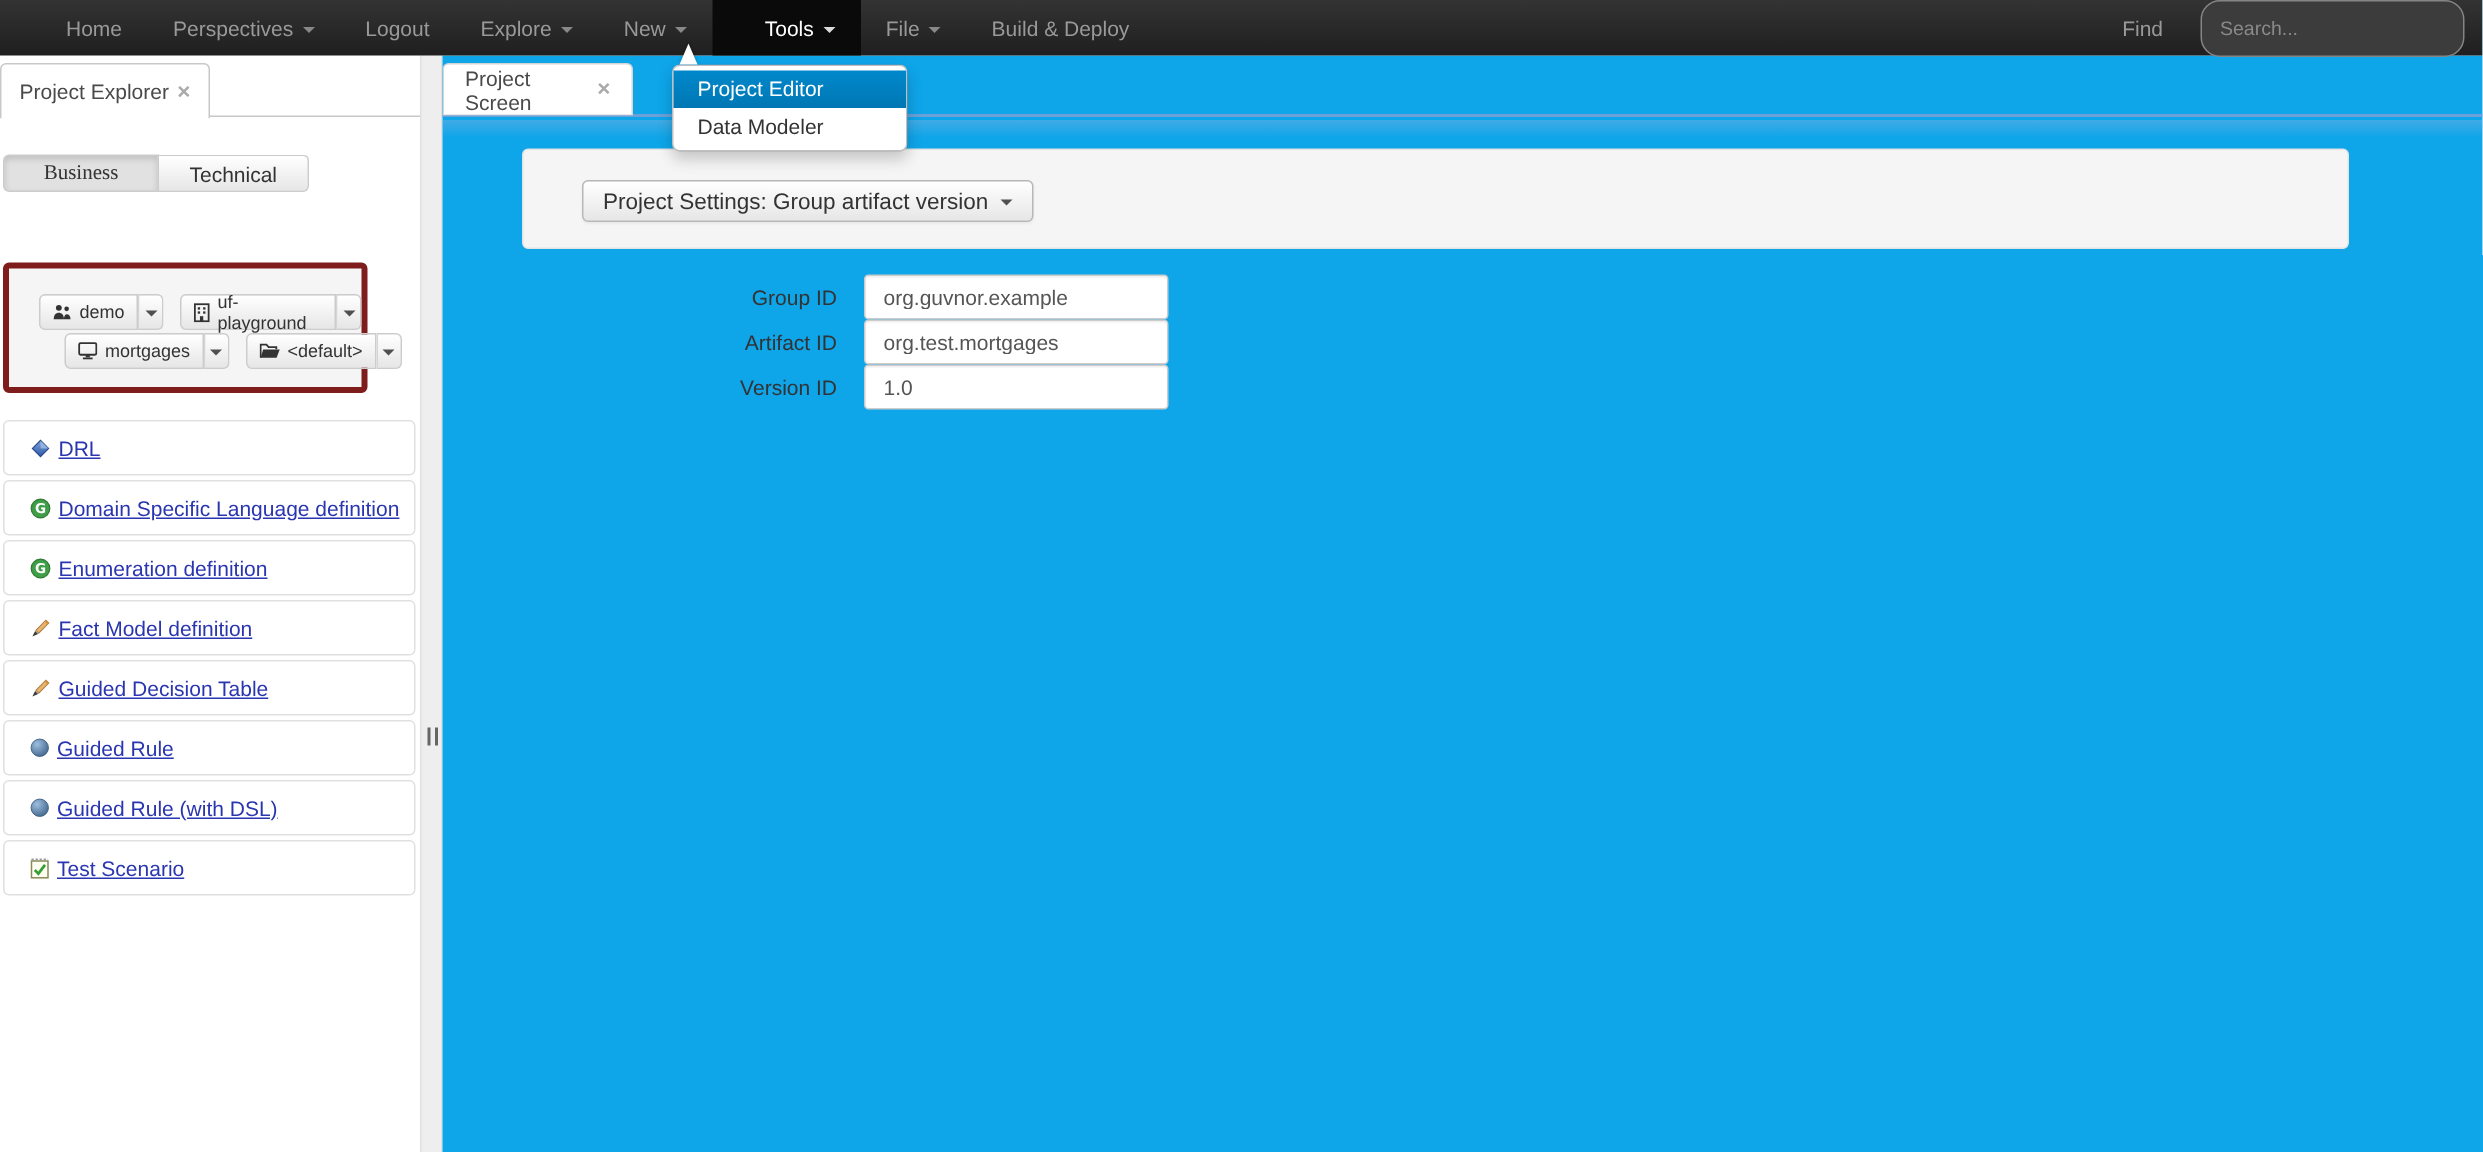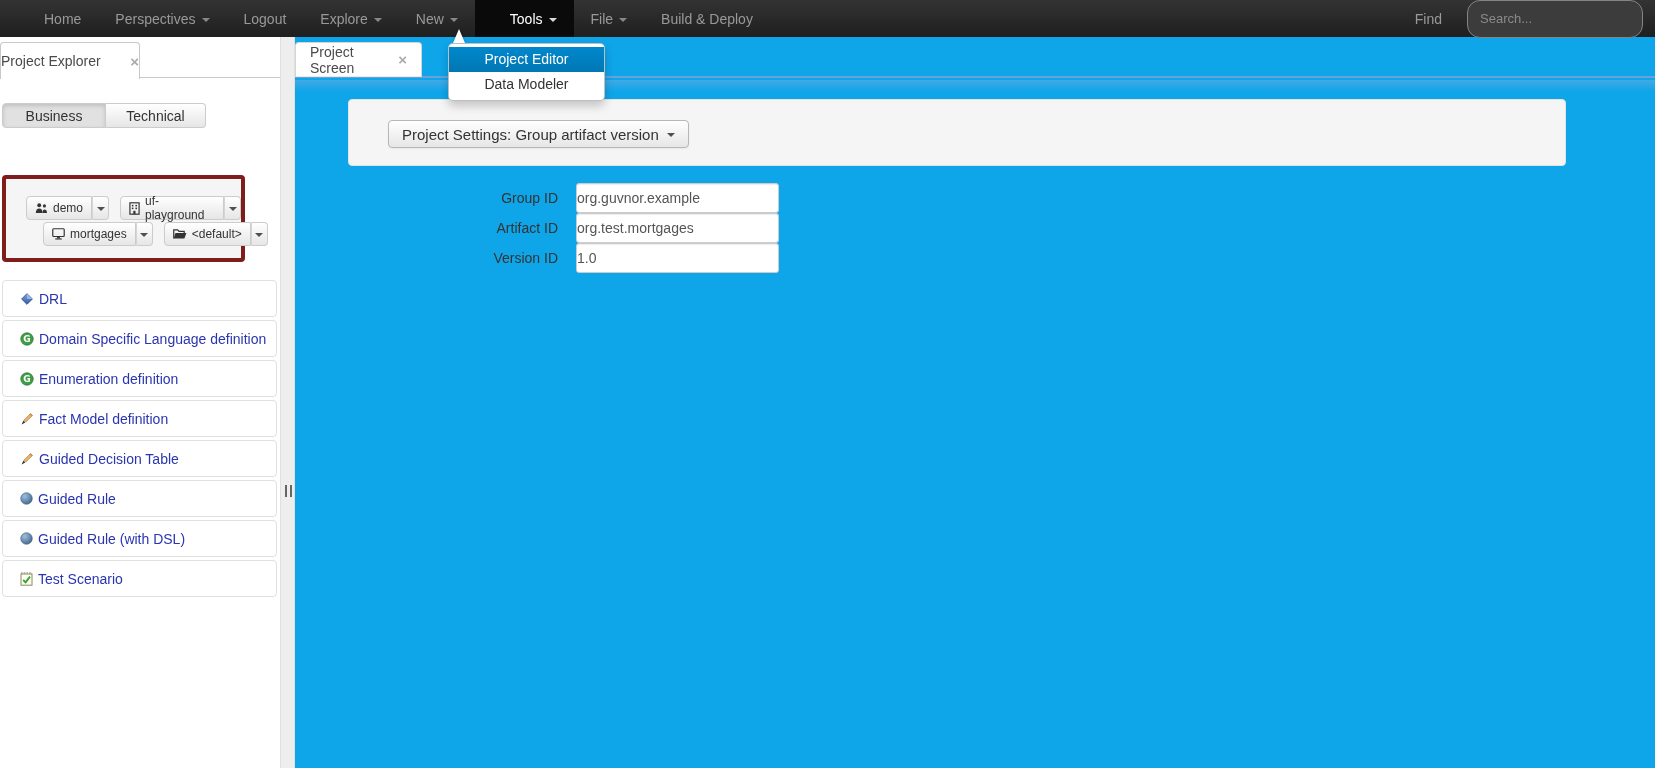--- a/index.html
+++ b/index.html
@@ -21,63 +21,63 @@
                   border:1px solid #858585; color:#ccc; padding:0 12px; font-size:13px; outline:none; }
   .search-input::placeholder { color:#8a8a8a; }
 
   
   .dropdown-caret { position:absolute; left:453px; top:29px; width:0; height:0; z-index:31;
                     border-left:6px solid transparent; border-right:6px solid transparent;
                     border-bottom:14px solid #fff;
                     filter:drop-shadow(0 -1px 1px rgba(0,0,0,.2)); }
   .dropdown-menu { position:absolute; left:448px; top:43px; width:157px; z-index:30;
                    background:#fff; border:1px solid rgba(0,0,0,.25); border-radius:5px;
-                   box-shadow:0 5px 10px rgba(0,0,0,.2); padding:3px 0;text-align:center; }
+                   box-shadow:0 5px 10px rgba(0,0,0,.2); padding:3px 0; }
   .menu-item { height:25px; line-height:25px; padding:0 16px; font-size:14px; color:#333; cursor:pointer; }
   .menu-item.highlighted { background:linear-gradient(#0088cc,#0077b3); color:#fff; }
 
   
   .splitter { position:absolute; top:37px; left:280px; width:15px; height:731px;
               background:#eeeeee; border-left:1px solid #e0e0e0; border-right:1px solid #e0e0e0; cursor:col-resize; }
   .splitter-grip { position:absolute; top:448px; left:4px; width:7px; height:12px;
                    border-left:2px solid #666; border-right:2px solid #666; }
 
   
   .left-panel { position:absolute; top:37px; left:0; width:280px; height:731px; background:#fff; }
   .left-tabs { position:absolute; top:5px; left:0; width:280px; height:36px; border-bottom:1px solid #c8c8c8; }
   .tab { position:absolute; top:0; height:36px; background:#fff; border:1px solid #c8c8c8; border-bottom:none;
-         border-radius:4px 4px 0 0; display:flex; align-items:center; padding:0 0;
+         border-radius:4px 4px 0 0; display:flex; align-items:center; padding:0 12px;
          font-size:14px; color:#4a4a4a; cursor:pointer; }
   .left-tabs .tab { left:0; width:140px; height:37px; }
   .tab-close { margin-left:auto; color:#aaa; font-size:15px; font-weight:bold; cursor:pointer; line-height:1; }
 
   .seg-group { position:absolute; top:66px; left:2px; display:flex; }
   .seg-btn { height:25px; display:flex; align-items:center; justify-content:center;
              border:1px solid #ccc; background:linear-gradient(#fff,#e6e6e6);
              font-size:14px; color:#333; cursor:pointer; }
   .seg-btn.first { width:104px; border-radius:4px 0 0 4px; }
   .seg-btn.last  { width:100px; border-radius:0 4px 4px 0; border-left:none; }
-  .seg-btn.selected { background:#e1e1e1; box-shadow:inset 0 2px 4px rgba(0,0,0,.15); }
+  .seg-btn.selected { background:#e1e1e1; box-shadow:inset 0 2px 4px rgba(0,0,0,.15);font-family:Liberation Serif, serif; }
 
   .crumb-well { position:absolute; top:138px; left:2px; width:243px; height:87px;
                 background:#f5f5f5; border:4px solid #7f1d1d; border-radius:4px; padding:17px 0 0 20px; }
   .crumb-row { display:flex; gap:11px; margin-bottom:2px; }
   .crumb-row.second { margin-left:5px;padding-left:12px; }
   .split-btn { display:inline-flex; height:24px; cursor:pointer; }
   .split-main { display:inline-flex; align-items:center; gap:5px; padding:0 8px;
                 background:linear-gradient(#fff,#e6e6e6); border:1px solid #ccc;
                 border-radius:4px 0 0 4px; font-size:12px; color:#333; }
   .split-caret { width:17px; display:flex; align-items:center; justify-content:center;
                  background:linear-gradient(#fff,#e6e6e6); border:1px solid #ccc;
                  border-left:1px solid #d5d5d5; border-radius:0 4px 4px 0; color:#333; }
 
   .asset-list { position:absolute; top:243px; left:2px; width:275px; }
   .asset-card { height:37px; border:1px solid #e0e0e0; border-radius:4px; margin-bottom:3px;
                 background:#fff; display:flex; align-items:center; padding-left:17px; gap:5px; }
-  .asset-link { font-size:14px; color:#2a35b0; cursor:pointer; }
+  .asset-link { font-size:14px; color:#2a35b0; cursor:pointer;text-decoration:underline; }
   .icon { display:inline-flex; align-items:center; justify-content:center; }
 
   
   .main-panel { position:absolute; top:37px; left:295px; width:1360px; height:731px; background:#0ea5e9; }
   .main-tabs { position:absolute; top:5px; left:0; width:1360px; height:36px; border-bottom:2px solid #6ba0d8; }
   .main-tabs .tab { left:0; width:127px; padding:0 14px; border-color:#d5d5d5; height:35px;
                     border-bottom:1px solid #e9e9e9; border-radius:4px 4px 0 0; }
   .blue-fade { position:absolute; top:43px; left:0; width:1360px; height:12px;
                background:linear-gradient(rgba(140,180,224,.40), rgba(255,255,255,0)); }
 
@@ -85,21 +85,21 @@
                    background:#f5f5f5; border:1px solid #e3e3e3; border-radius:4px; }
   .settings-btn { position:absolute; left:93px; top:83px; height:28px; padding:0 13px;
                   display:inline-flex; align-items:center; gap:8px;
                   background:linear-gradient(#fff,#e6e6e6); border:1px solid #b7b7b7; border-radius:4px;
                   font-size:15px; color:#333; cursor:pointer; box-shadow:0 1px 2px rgba(0,0,0,.05); }
   .settings-btn .caret-down { border-top-color:#333; }
 
   .gav-form { position:absolute; left:143px; top:148px; }
   .form-row { display:flex; align-items:center; height:25px; margin-bottom:5px; }
   .form-label { width:120px; text-align:right; margin-right:18px; font-size:14px; color:#333; }
-  .form-input { width:203px; height:30px; border:1px solid #ccc; border-radius:3px; padding:0 0;
+  .form-input { width:203px; height:30px; border:1px solid #ccc; border-radius:3px; padding:0 12px;
                 font-size:14px; color:#555; outline:none; box-shadow:inset 0 1px 1px rgba(0,0,0,.07); }
 </style>
 </head>
 <body>
 
 <svg width="0" height="0" style="position:absolute">
   <defs>
     <radialGradient id="sph" cx="35%" cy="30%" r="75%">
       <stop offset="0%" stop-color="#9dbede"></stop>
         <stop offset="100%" stop-color="#44698f"></stop>

